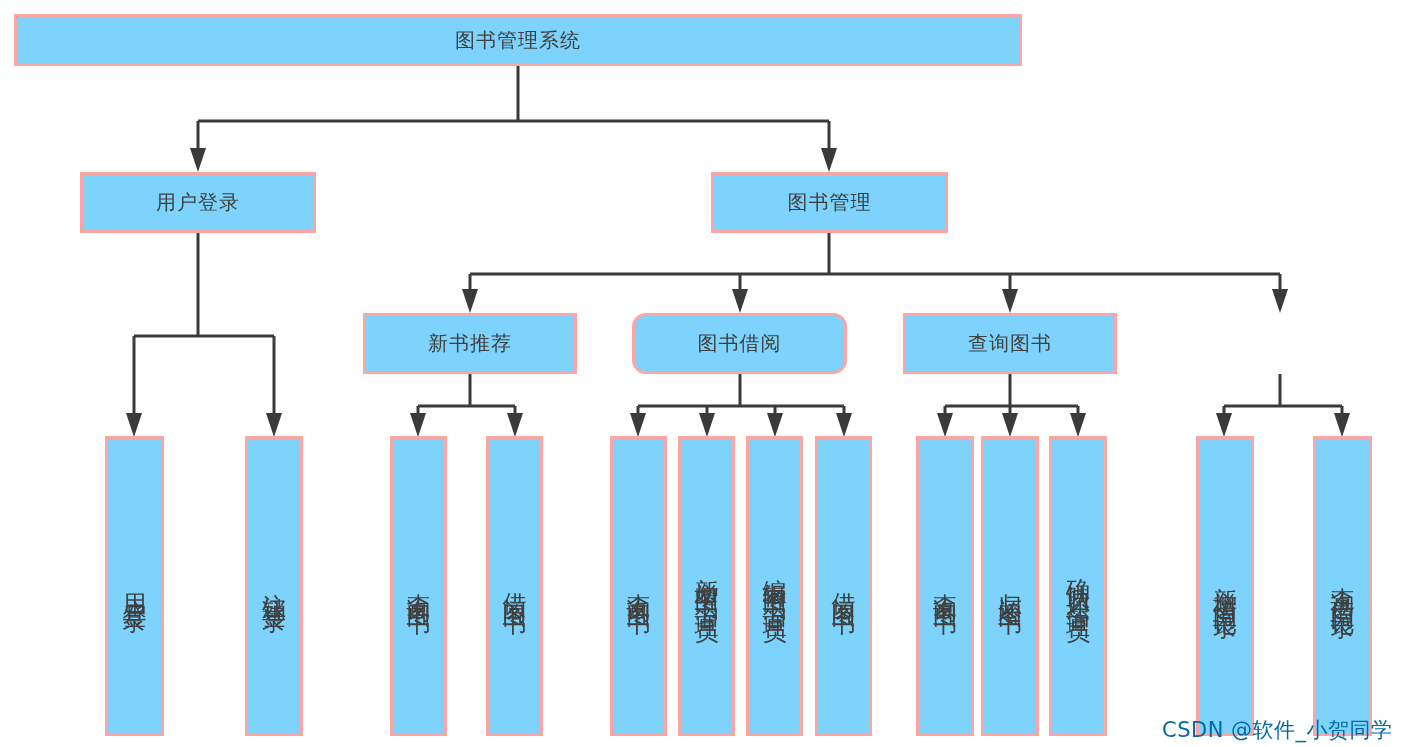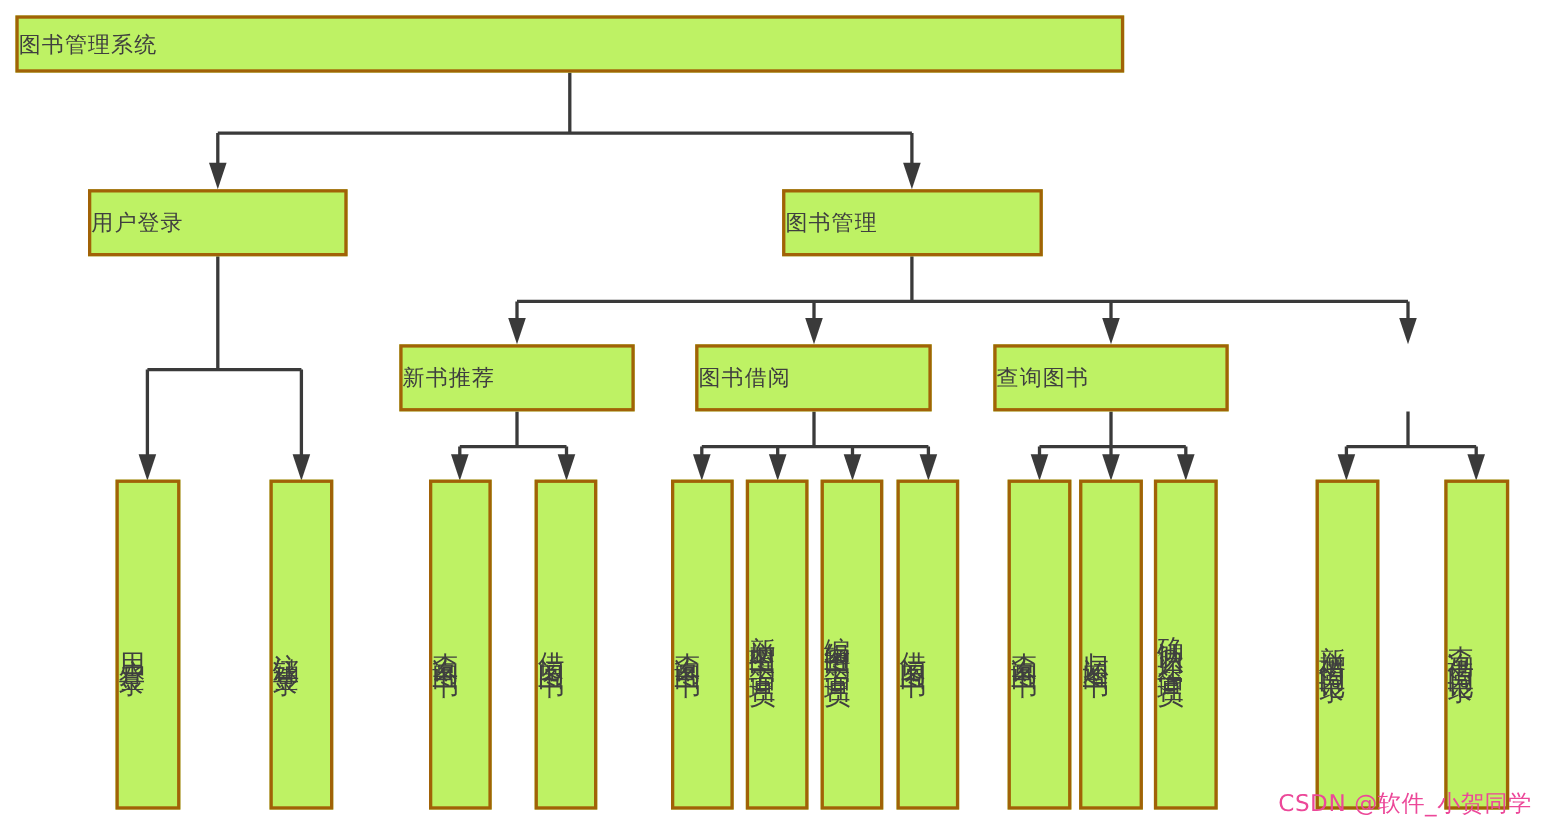--- a/index.html
+++ b/index.html
@@ -26,25 +26,25 @@
     stroke: #3a3a3a;
     stroke-width: 3;
   }
   .connectors polygon {
     fill: #3a3a3a;
     stroke: none;
   }
   .box {
     position: absolute;
     box-sizing: border-box;
-    border: 3px solid #a16207;
-    background: #bef264;
+    border: 3px solid #fca5a5;
+    background: #7dd3fc;
     display: flex;
     align-items: center;
-    justify-content: flex-start;
+    justify-content: center;
     color: #3f3f3f;
     z-index: 2;
   }
   .hlabel {
     font-size: 20px;
     letter-spacing: 1px;
     white-space: nowrap;
   }
   .vlabel {
     writing-mode: vertical-rl;
@@ -52,21 +52,21 @@
     font-size: 24px;
     letter-spacing: 6px;
     line-height: 1;
   }
   .watermark {
     position: absolute;
     left: 1162px;
     top: 716px;
     font-size: 21px;
     letter-spacing: 0.5px;
-    color: #ec4899;
+    color: #0369a1;
     z-index: 5;
     white-space: nowrap;
   }
 </style>
 </head>
 <body>
 
 <div class="stage">
 
   <svg class="connectors" width="1405" height="747" viewBox="0 0 1405 747">
@@ -119,21 +119,21 @@
   <div class="box" style="left:80px; top:172px; width:236px; height:61px;">
     <span class="hlabel">用户登录</span>
   </div>
   <div class="box" style="left:363px; top:313px; width:214px; height:61px;">
     <span class="hlabel">新书推荐</span>
   </div>
 
   <div class="box" style="left:711px; top:172px; width:237px; height:61px;">
     <span class="hlabel">图书管理</span>
   </div>
-  <div class="box" style="left:632px; top:313px; width:215px; height:61px;">
+  <div class="box" style="left:632px; top:313px; width:215px; height:61px;border-radius:14px;">
     <span class="hlabel">图书借阅</span>
   </div>
   <div class="box" style="left:903px; top:313px; width:214px; height:61px;">
     <span class="hlabel">查询图书</span>
   </div>
 
   <div class="box" style="left:105px; top:436px; width:59px; height:300px;">
     <span class="vlabel">用户登录</span>
   </div>
   <div class="box" style="left:245px; top:436px; width:58px; height:300px;">

